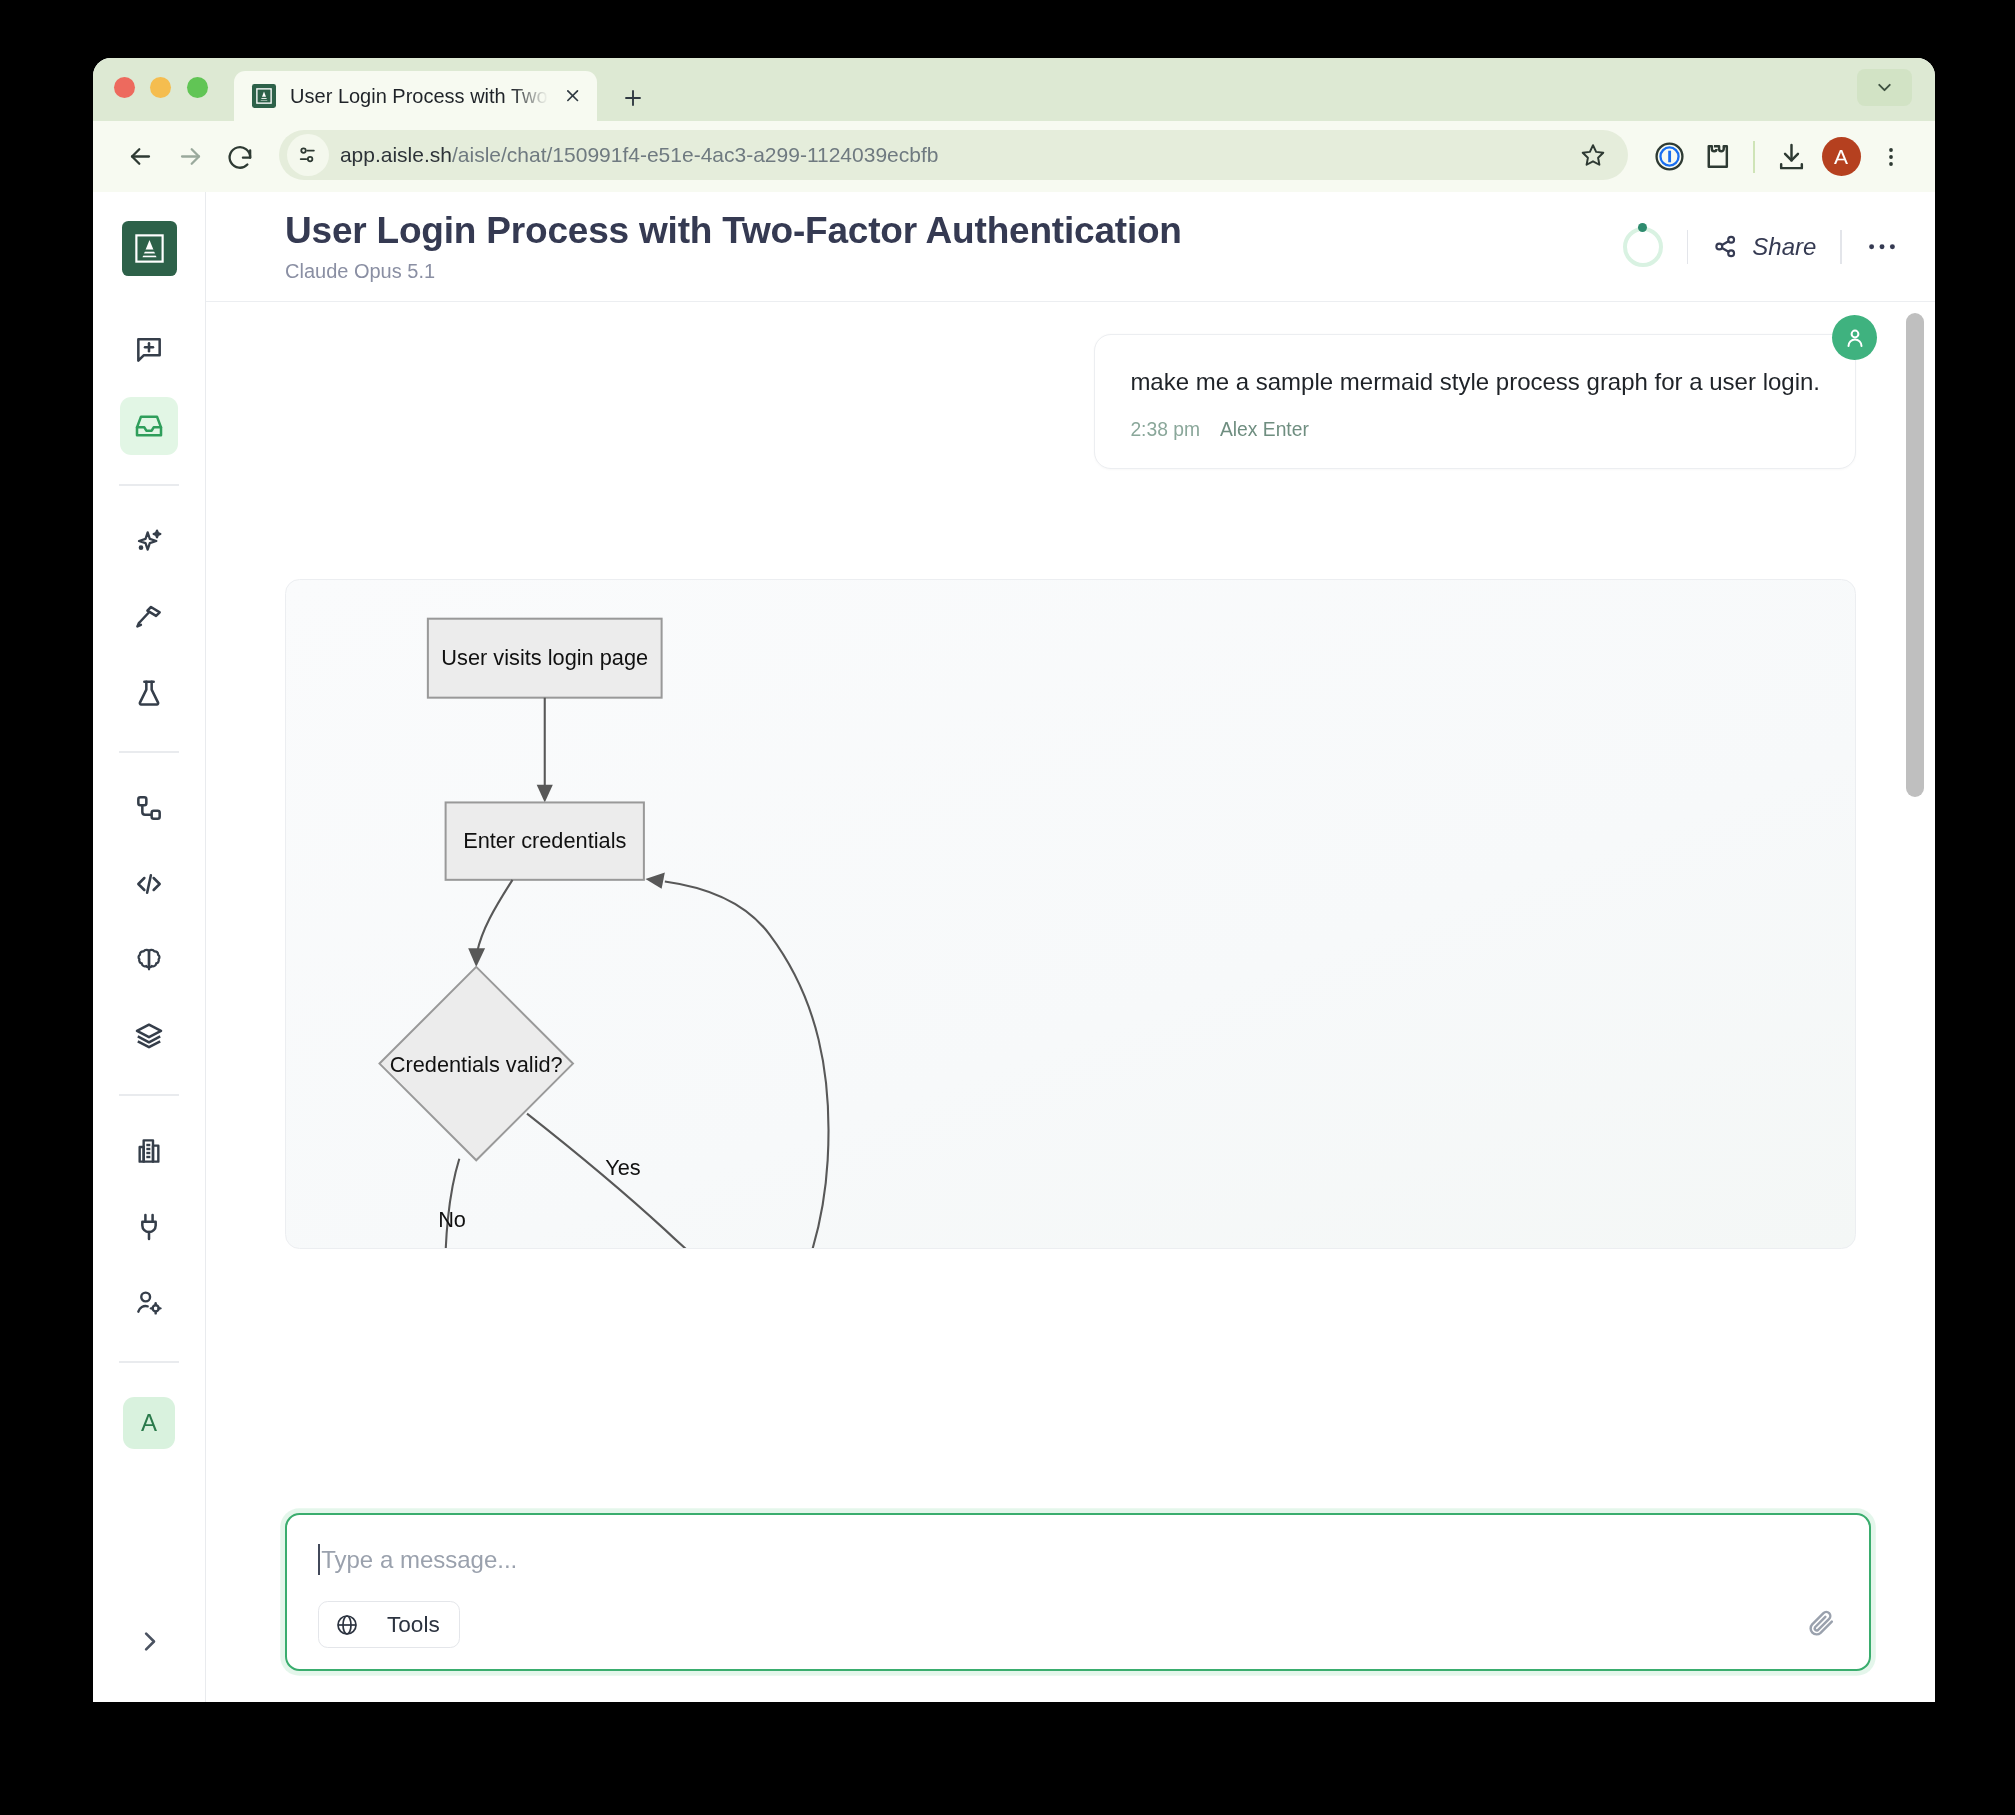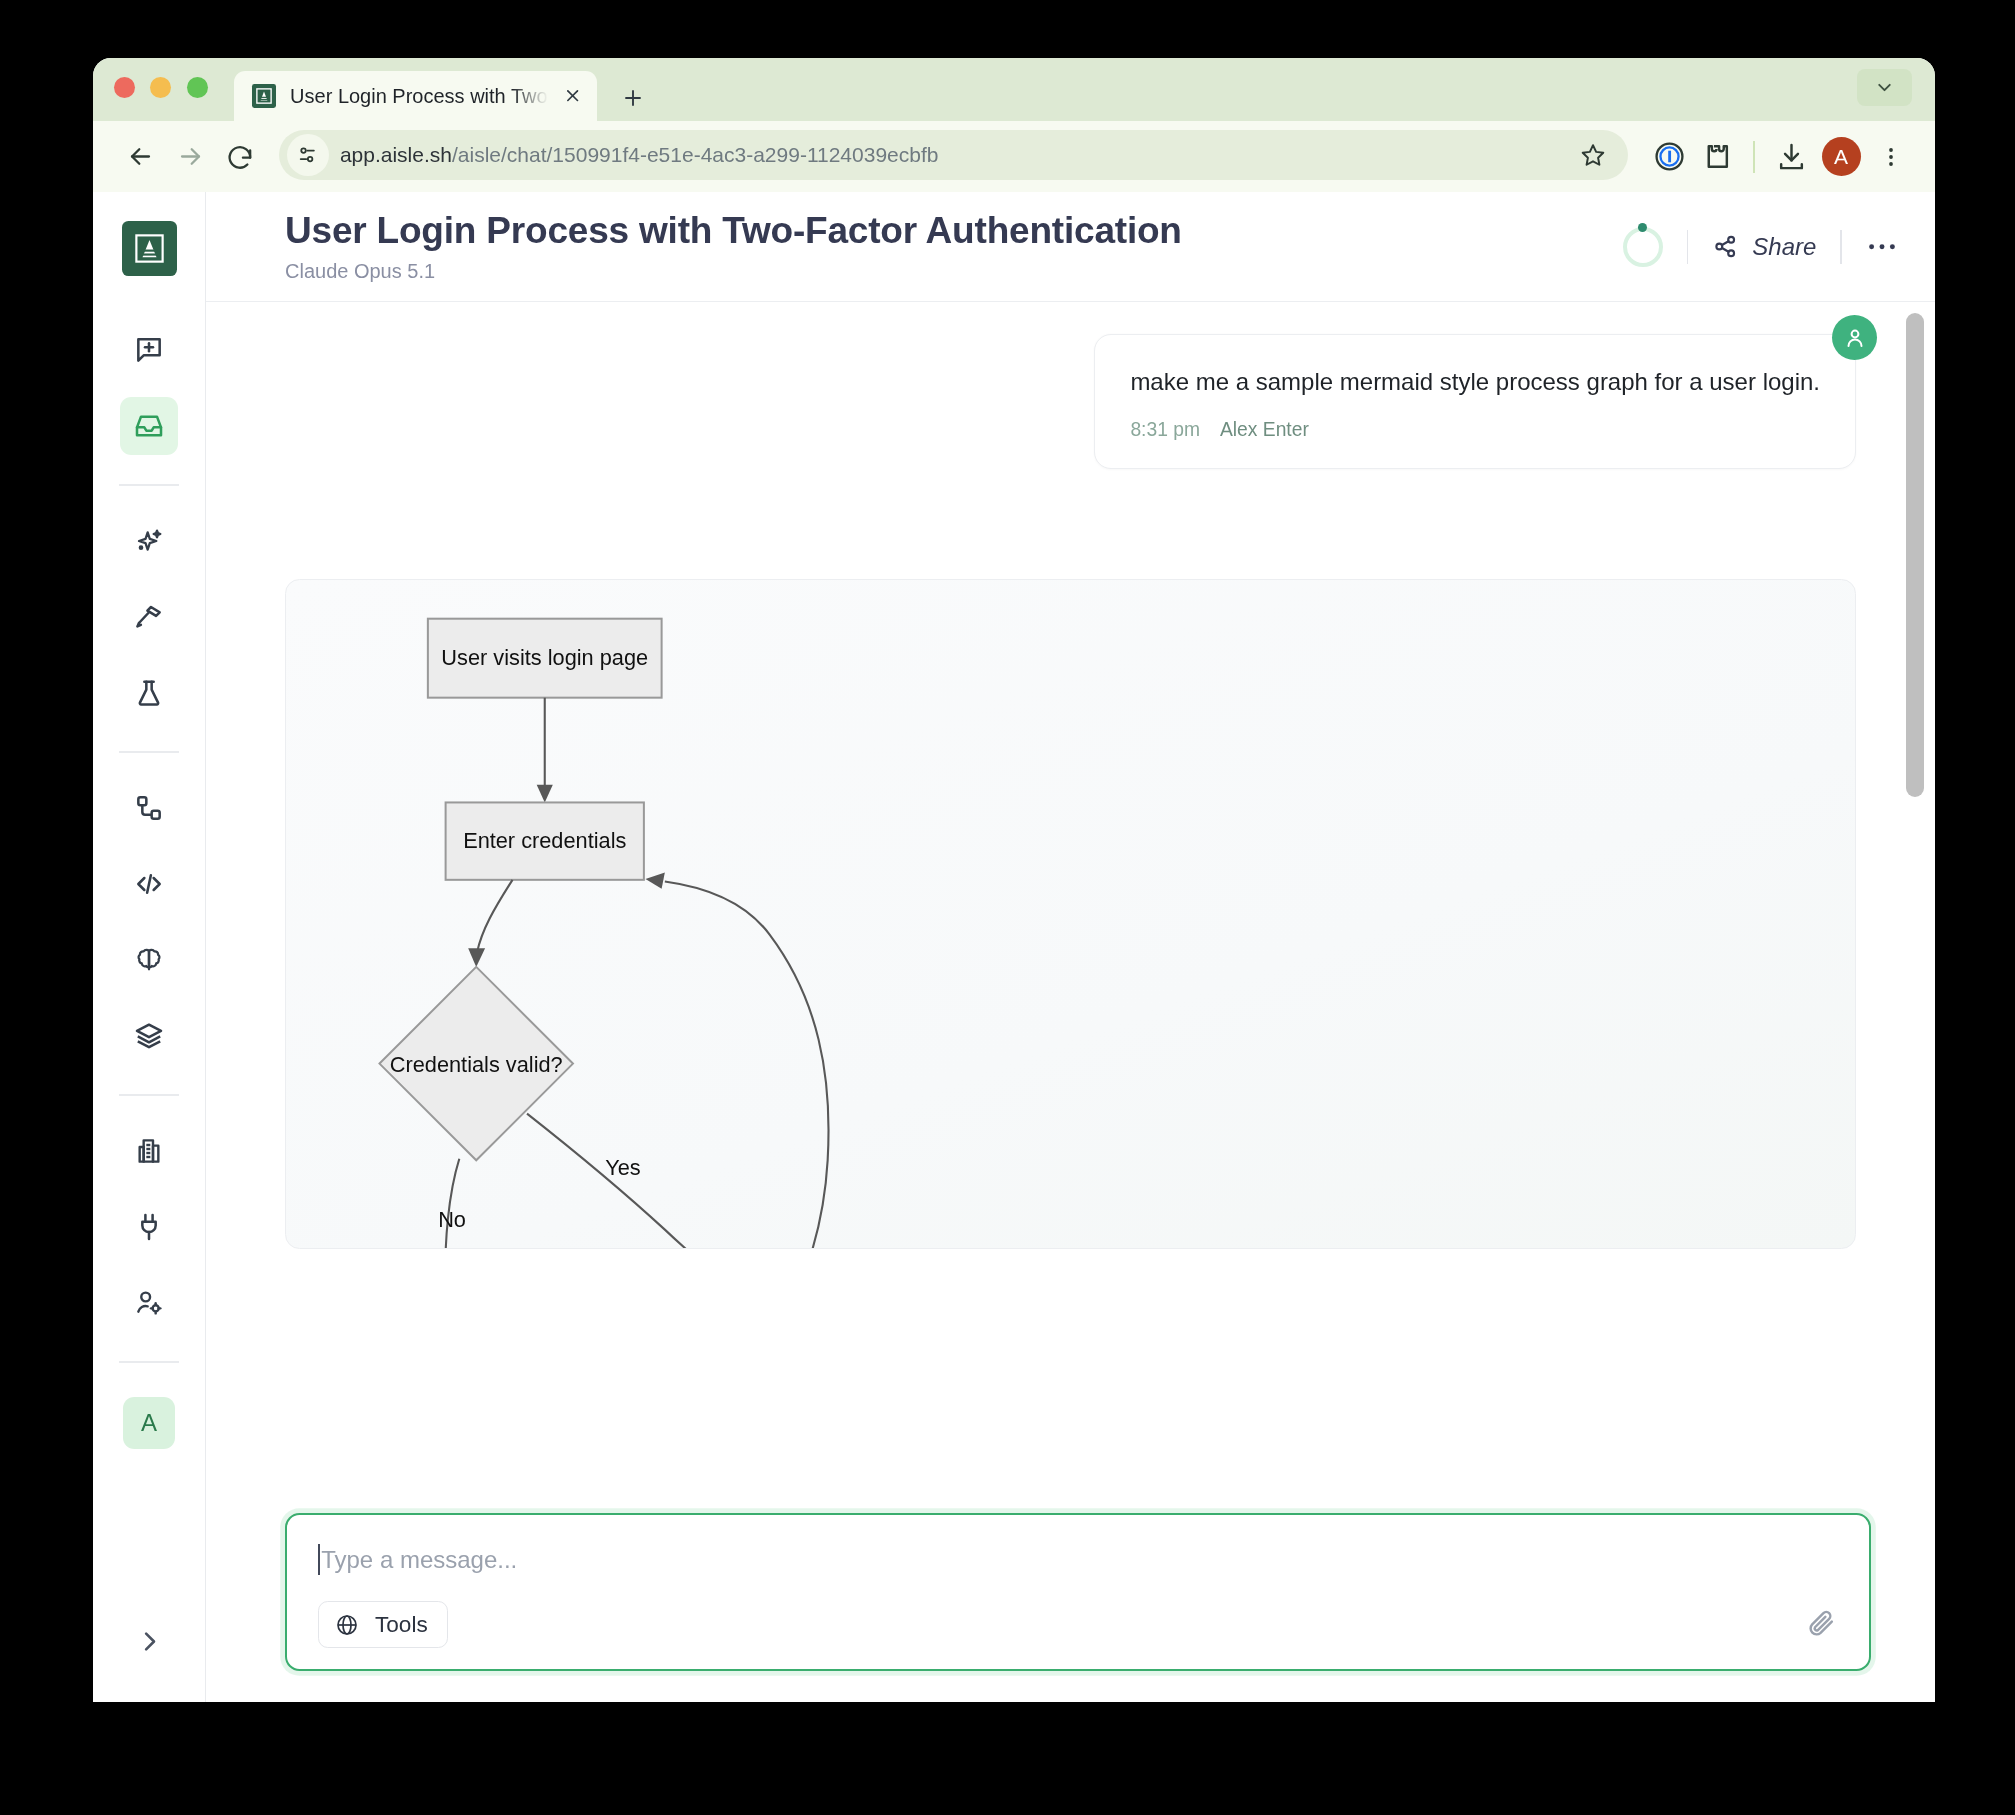--- a/index.html
+++ b/index.html
@@ -286,21 +286,21 @@
     position: relative;
     height: 158px;
   }
   #composer-input-row { display: flex; align-items: center; }
   #composer-caret {
     width: 1.6px; height: 31px; background: #42495a; margin-right: 1.6px;
   }
   #composer-placeholder { font-size: 24px; color: #9aa1ad; }
   #tools-btn {
     margin-top: 26px;
-    display: inline-flex; align-items: center; gap: 16px;
+    display: inline-flex; align-items: center; gap: 28px;
     border: 1.6px solid #e4e6ea;
     border-radius: 9.7px;
     padding: 9.7px 19.3px 9.7px 16px;
     font-size: 22.6px; color: #2c3340;
     background: #fff;
   }
   #attach-btn {
     position: absolute; right: 26px; bottom: 24px;
     width: 44px; height: 44px;
     display: flex; align-items: center; justify-content: center;
@@ -612,21 +612,21 @@
           </div>
         </div>
       </div>
 
       <div id="chat-scroll">
 
         <div id="user-message-row">
           <div id="user-bubble">
             <div id="user-msg-text">make me a sample mermaid style process graph for a user login.</div>
             <div id="user-msg-meta">
-              <span>8:31 pm</span>
+              <span>2:38 pm</span>
               <span class="sender">Alex Enter</span>
             </div>
           </div>
           <div id="user-avatar">
             <svg width="24" height="24" viewBox="0 0 24 24" stroke="#ffffff" stroke-width="2" fill="none" stroke-linecap="round">
               <circle cx="12" cy="8" r="3.4"></circle>
                 <path d="M5.5 20a6.5 6.5 0 0 1 13 0"></path>
             </svg>
           </div>
         </div>

